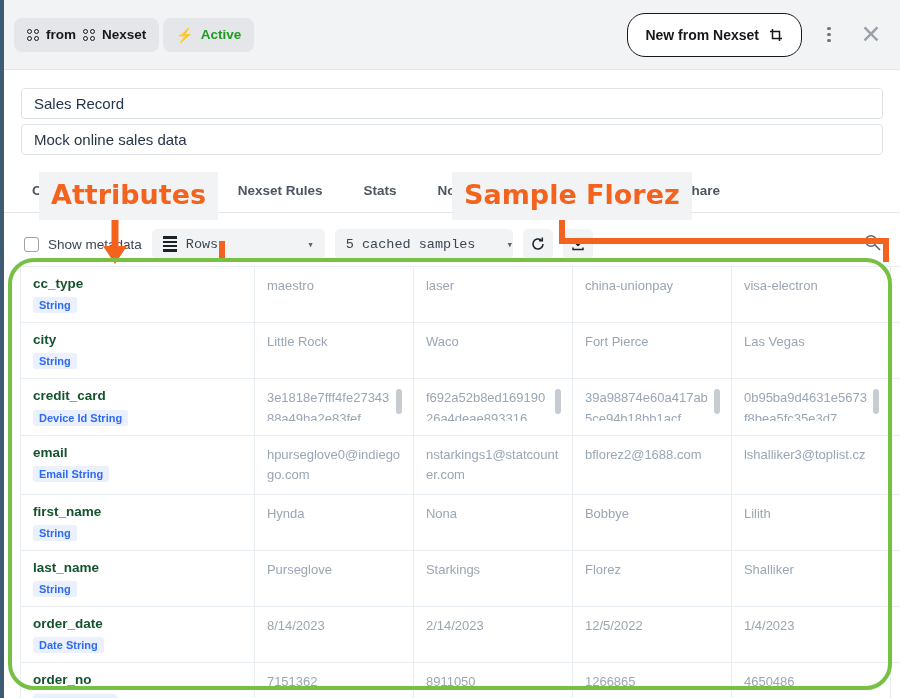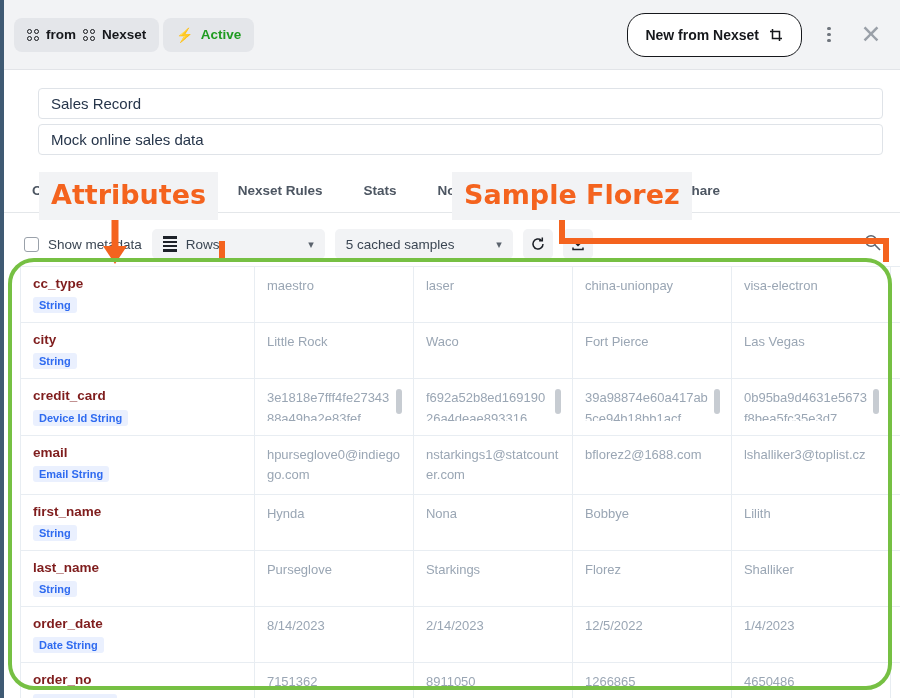--- a/index.html
+++ b/index.html
@@ -61,21 +61,21 @@
   }
   .icon-btn {
     width: 30px; height: 30px; display: flex; align-items: center; justify-content: center;
     cursor: pointer; color: #8a9099;
   }
   .kebab { display: flex; flex-direction: column; gap: 3px; align-items: center; }
   .kebab i { width: 3.2px; height: 3.2px; border-radius: 50%; background: #6f757d; display: block; }
   .xmark { font-size: 25px; line-height: 1; color: #9aa0a8; font-weight: 300; }
 
   
-  .fields { position: absolute; left: 4px; right: 0; top: 70px; padding: 18px 17px 0 34px; }
+  .fields { position: absolute; left: 4px; right: 0; top: 70px; padding: 18px 17px 0 17px; }
   .field {
     height: 31px;
     border: 1px solid #dfe3e8;
     border-radius: 4px;
     background: #ffffff;
     display: flex; align-items: center;
     padding: 0 12px;
     font-size: 15px; color: #26354a;
     margin-bottom: 5px;
     cursor: text;
@@ -107,21 +107,21 @@
   }
   .checkwrap { display: flex; align-items: center; gap: 9px; cursor: pointer; }
   .checkbox {
     width: 15px; height: 15px; border: 1.6px solid #9aa1aa; border-radius: 3px;
     background: #fff;
   }
   .checklabel { font-size: 13.5px; color: #3b4653; white-space: nowrap; }
   .select {
     height: 30px; background: #f2f3f5; border-radius: 5px;
     display: flex; align-items: center; gap: 9px;
-    padding: 0 11px; cursor: pointer; min-width: 0;
+    padding: 0 11px; cursor: pointer; min-width: 0; font-family: Liberation Mono, monospace;
   }
   .select .sel-label { font-size: 13.5px; color: #3b4653; white-space: nowrap; }
   .select .caret { margin-left: auto; color: #5b636d; font-size: 11px; padding-left: 22px; }
   .rows-select { width: 173px; }
   .samples-select { width: 178px; }
   .hamburger { display: flex; flex-direction: column; gap: 2.1px; }
   .hamburger i { width: 14px; height: 2.2px; background: #1d2128; display: block; }
   .tool-icon {
     width: 30px; height: 30px; background: #f2f3f5; border-radius: 5px;
     display: flex; align-items: center; justify-content: center; cursor: pointer;
@@ -142,21 +142,21 @@
   table.grid td {
     border: 1px solid #e8edf2;
     border-top: none; border-left: none;
     vertical-align: top;
     padding: 9px 11px 9px 12px;
     height: 51px;
   }
   table.grid tr:first-child td { border-top: 1px solid #e8edf2; }
   .attr-col { width: 203px; border-left: 1px solid #e8edf2 !important; }
   .val-col { width: 138px; }
-  .attr-name { font-size: 13.5px; color: #7f1d1d; font-weight: bold; line-height: 1.2; }
+  .attr-name { font-size: 13.5px; color: #14532d; font-weight: bold; line-height: 1.2; }
   .type-badge {
     display: inline-block; margin-top: 5px;
     background: #eaf0fe; color: #2f6bf0;
     border-radius: 3px; padding: 2px 6px;
     font-size: 11px; font-weight: bold;
   }
   .cellval {
     font-size: 13px; color: #9aa6b4; line-height: 1.55;
     word-break: break-all; position: relative;
   }

